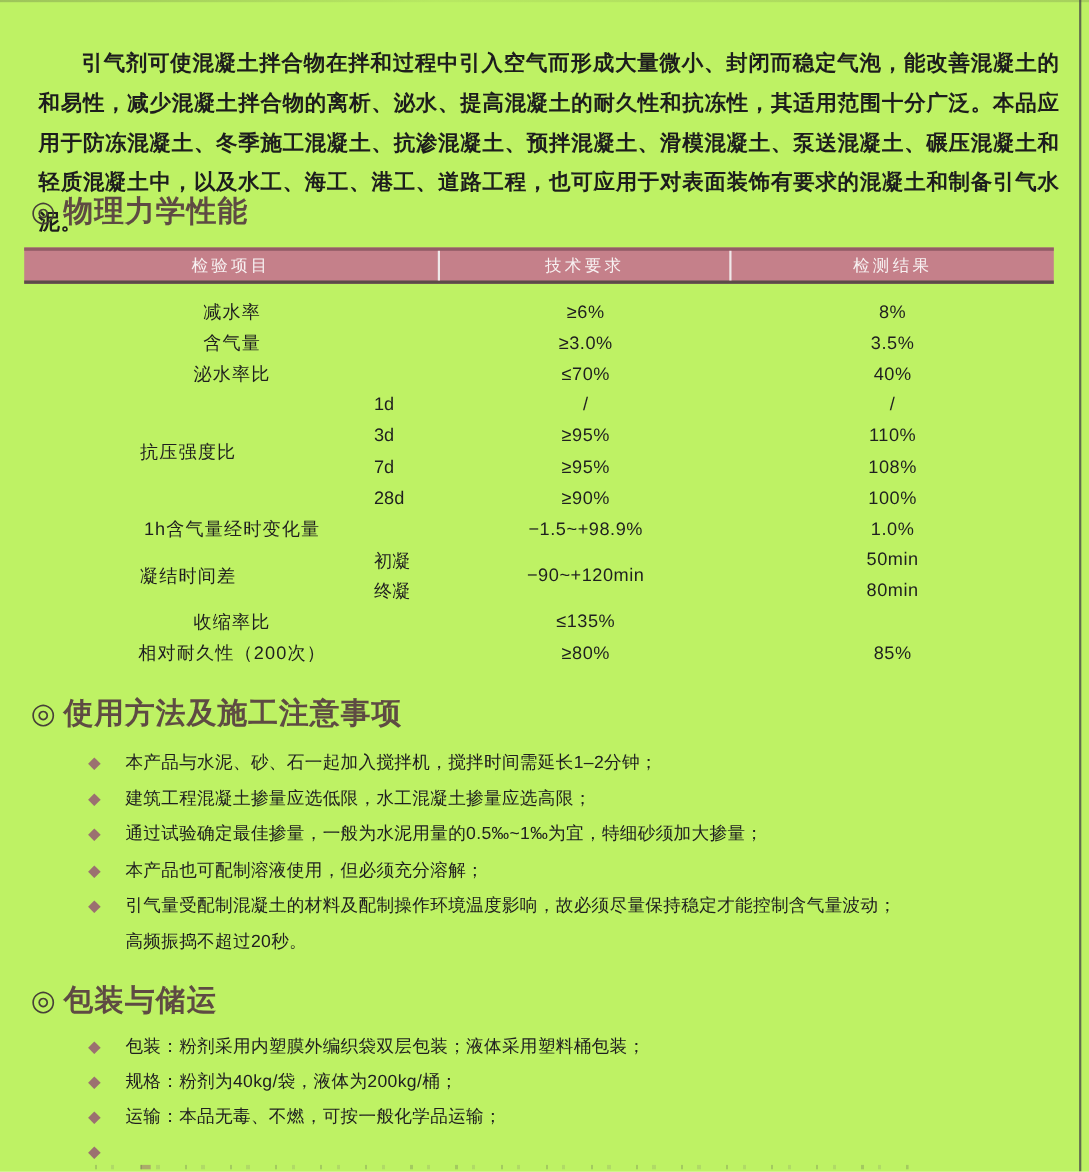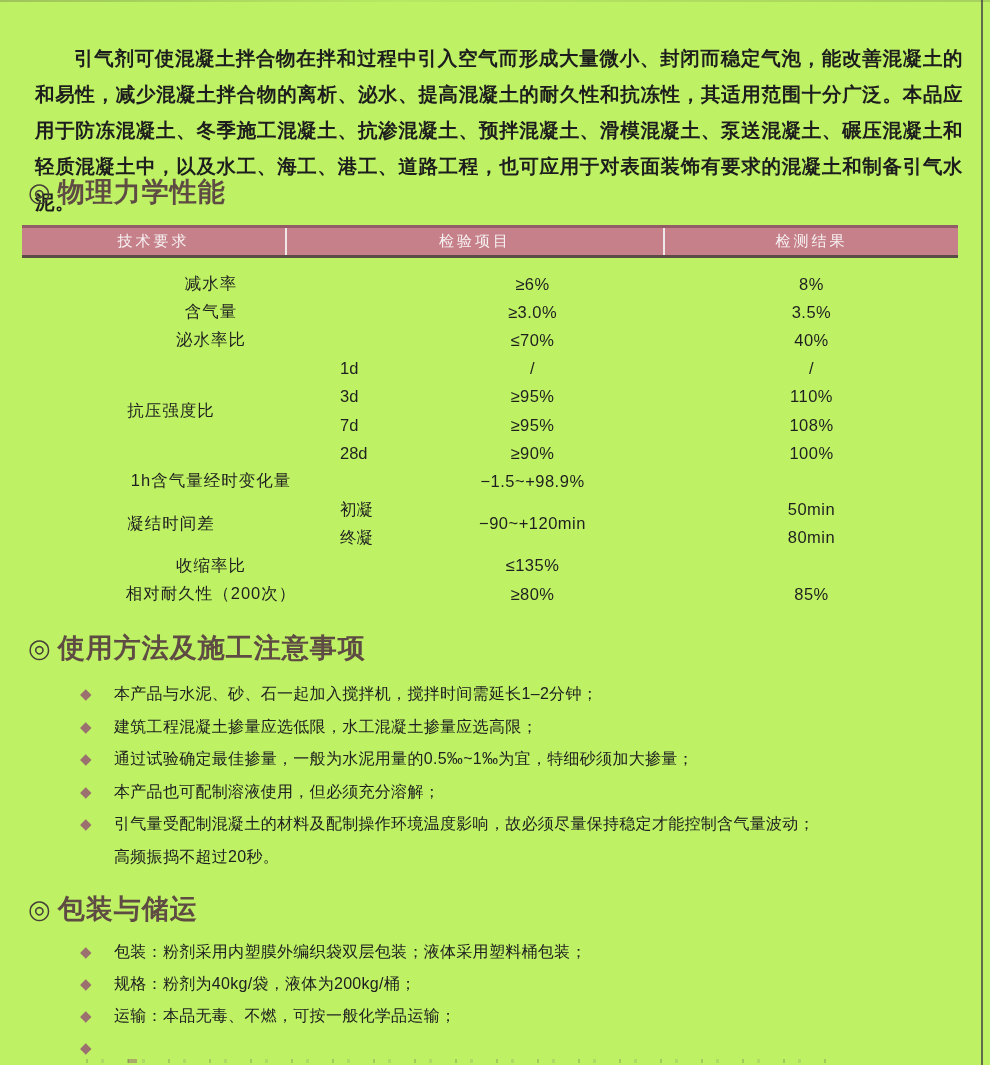--- a/index.html
+++ b/index.html
@@ -93,22 +93,22 @@
 
   <p class="intro">引气剂可使混凝土拌合物在拌和过程中引入空气而形成大量微小、封闭而稳定气泡，能改善混凝土的和易性，减少混凝土拌合物的离析、泌水、提高混凝土的耐久性和抗冻性，其适用范围十分广泛。本品应用于防冻混凝土、冬季施工混凝土、抗渗混凝土、预拌混凝土、滑模混凝土、泵送混凝土、碾压混凝土和轻质混凝土中，以及水工、海工、港工、道路工程，也可应用于对表面装饰有要求的混凝土和制备引气水泥。</p>
 
   <div class="heading h1">
     <span class="marker">◎</span>
     <span>物理力学性能</span>
   </div>
 
   <div class="ptable">
     <div class="thead">
+      <div class="th th-1">检验项目</div>
       <div class="th th-2">技术要求</div>
-      <div class="th th-1">检验项目</div>
       <div class="th th-3">检测结果</div>
     </div>
     <div class="tbody">
 
       <div class="cell item span2" style="grid-row:1">减水率</div>
       <div class="cell c3" style="grid-row:1">≥6%</div>
       <div class="cell c4" style="grid-row:1">8%</div>
 
       <div class="cell item span2" style="grid-row:2">含气量</div>
       <div class="cell c3" style="grid-row:2">≥3.0%</div>
@@ -127,20 +127,21 @@
       <div class="cell c4" style="grid-row:5">110%</div>
       <div class="cell sub" style="grid-column:2;grid-row:6">7d</div>
       <div class="cell c3" style="grid-row:6">≥95%</div>
       <div class="cell c4" style="grid-row:6">108%</div>
       <div class="cell sub" style="grid-column:2;grid-row:7">28d</div>
       <div class="cell c3" style="grid-row:7">≥90%</div>
       <div class="cell c4" style="grid-row:7">100%</div>
 
       <div class="cell item span2" style="grid-row:8">1h含气量经时变化量</div>
       <div class="cell c3" style="grid-row:8">−1.5~+98.9%</div>
+      <div class="cell c4" style="grid-row:8">1.0%</div>
 
       <div class="cell item" style="grid-column:1;grid-row:9/11">凝结时间差</div>
       <div class="cell sub" style="grid-column:2;grid-row:9">初凝</div>
       <div class="cell sub" style="grid-column:2;grid-row:10">终凝</div>
       <div class="cell c3" style="grid-row:9/11">−90~+120min</div>
       <div class="cell c4" style="grid-row:9">50min</div>
       <div class="cell c4" style="grid-row:10">80min</div>
 
       <div class="cell item span2" style="grid-row:11">收缩率比</div>
       <div class="cell c3" style="grid-row:11">≤135%</div>

